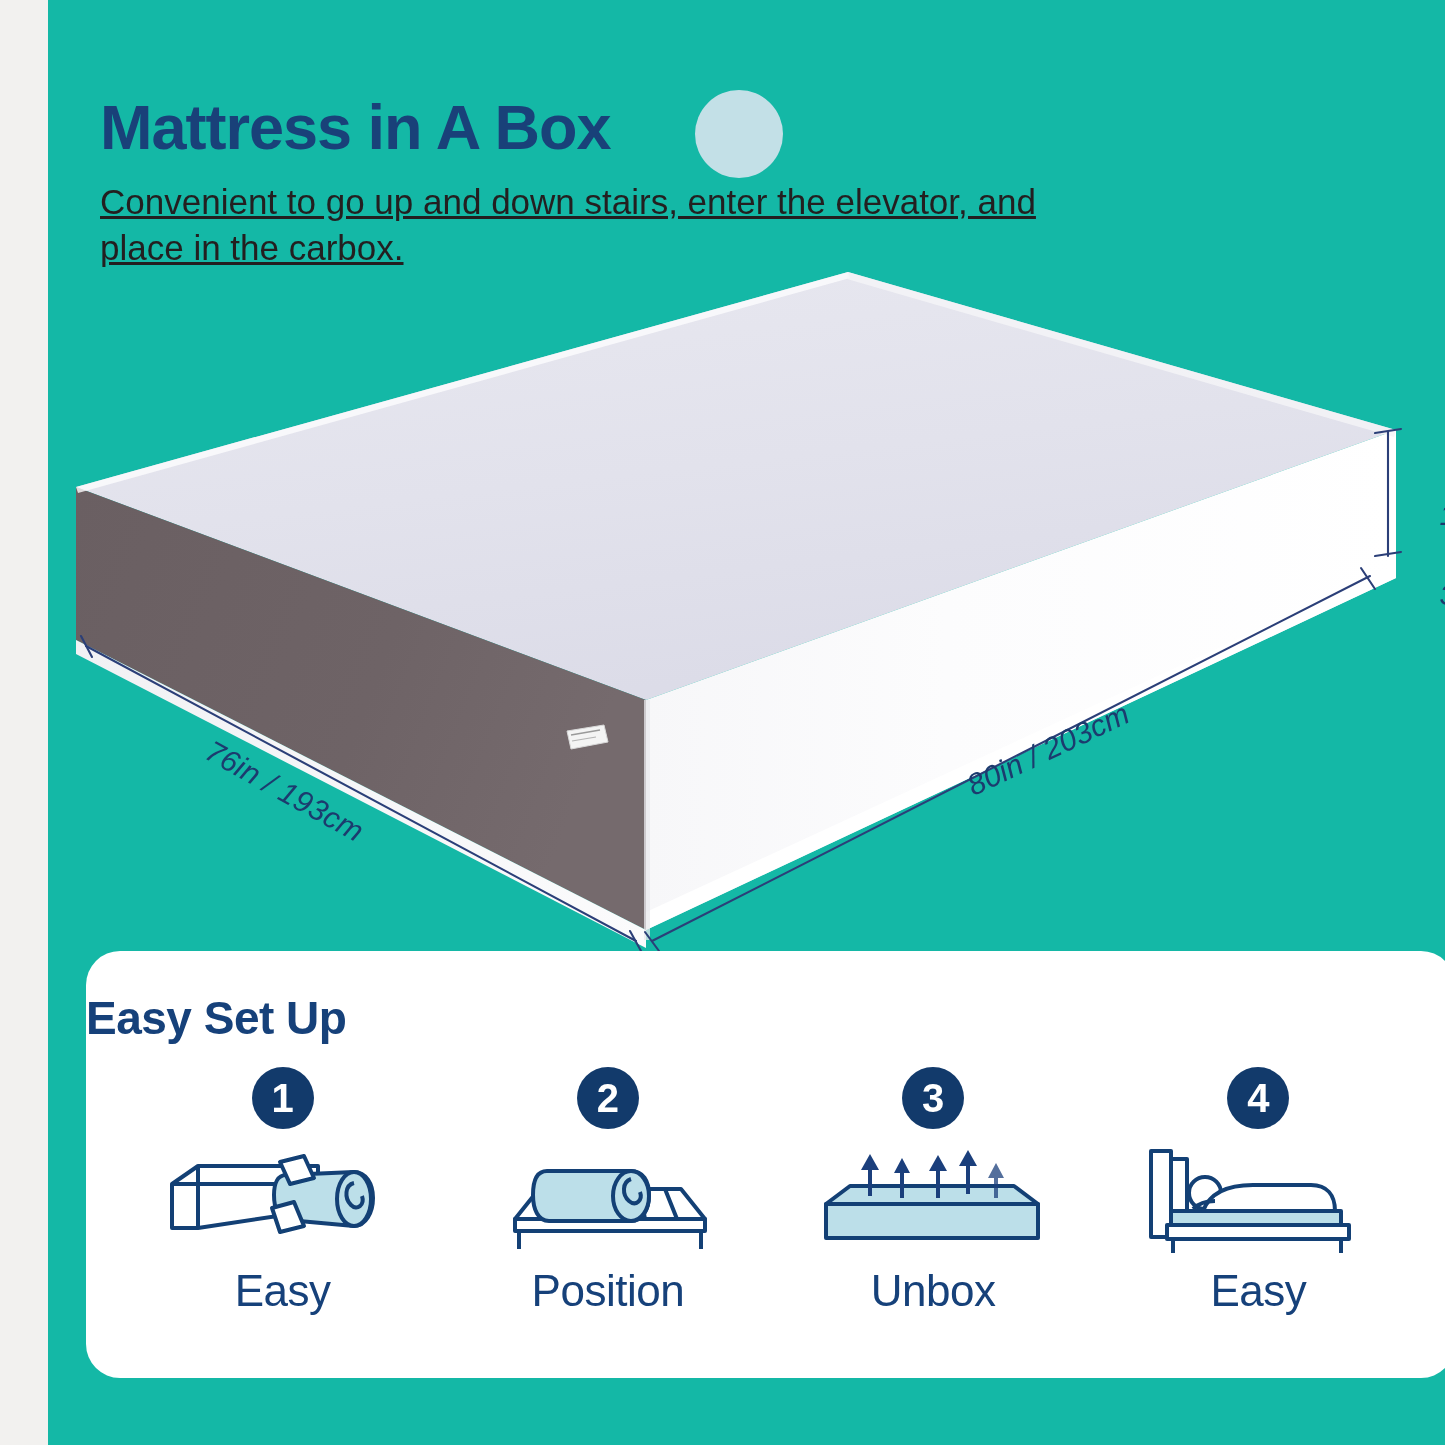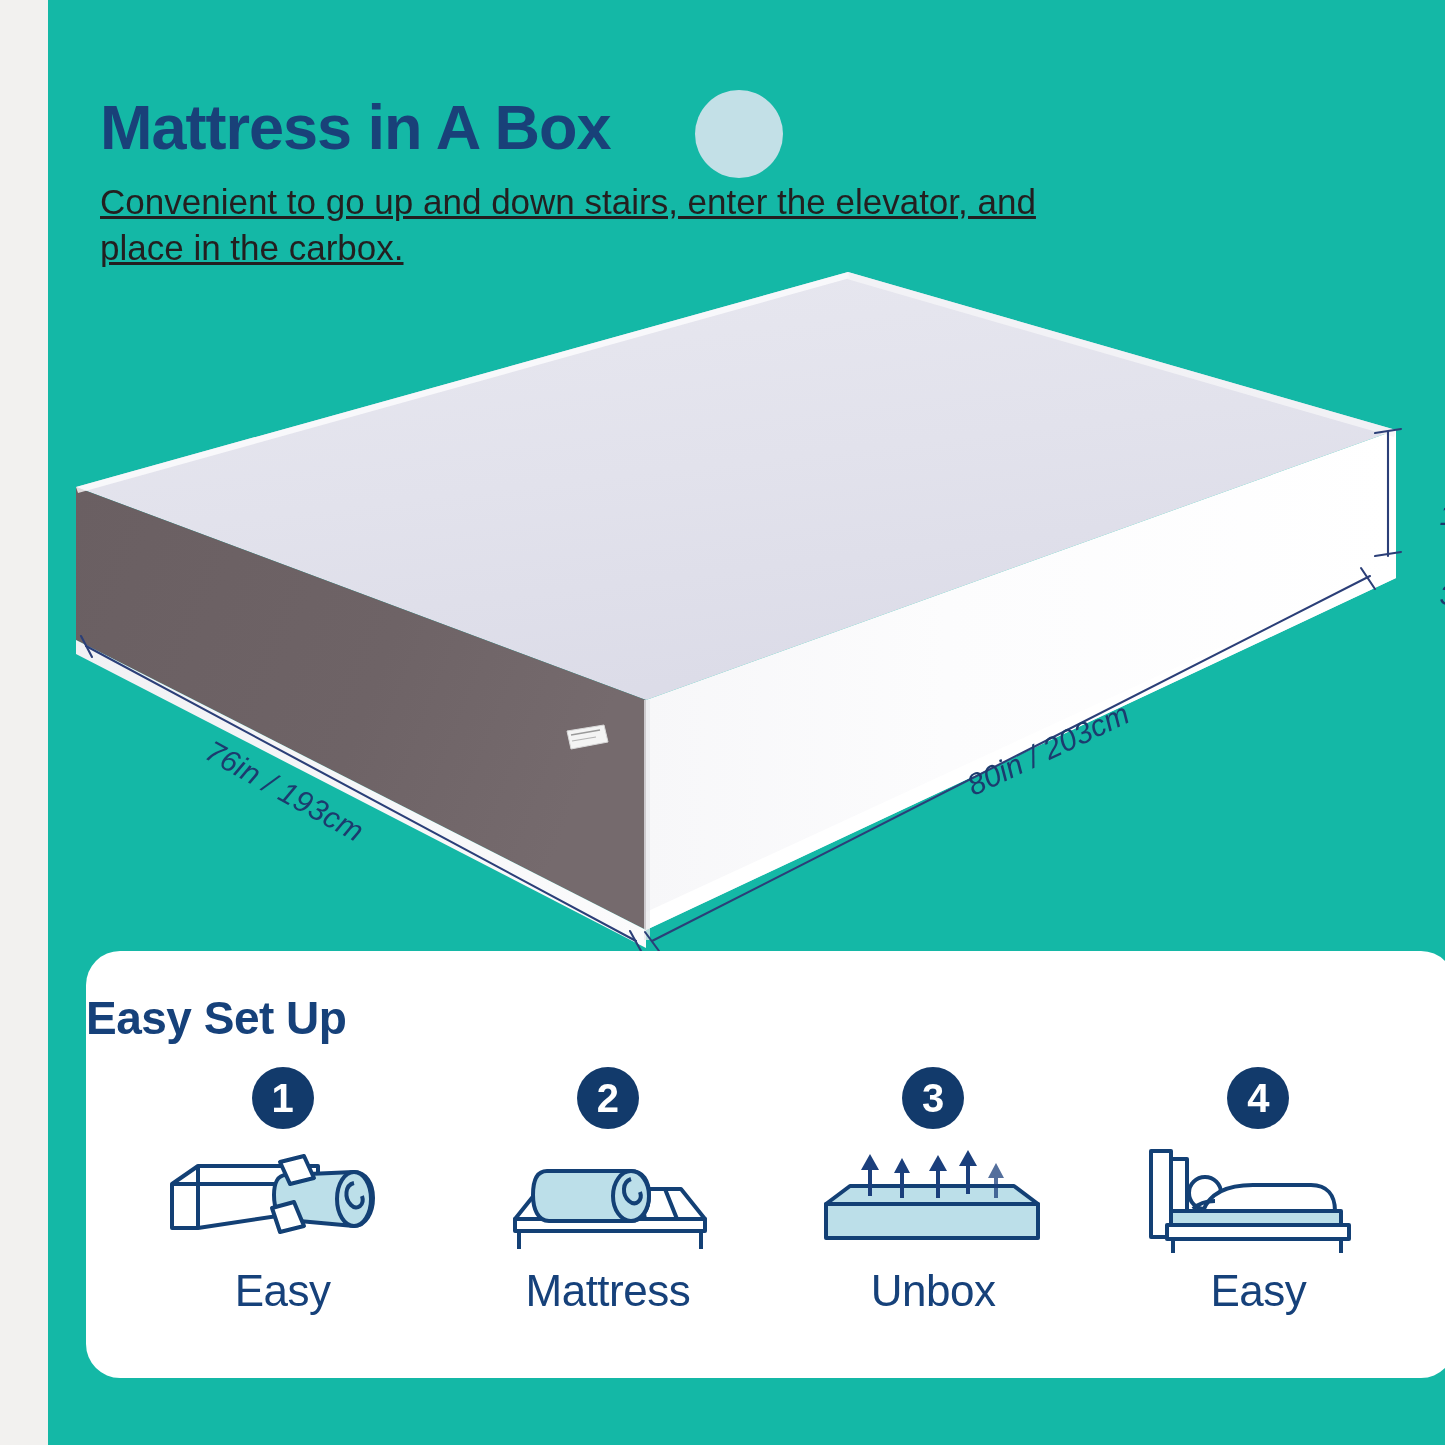--- a/index.html
+++ b/index.html
@@ -283,21 +283,21 @@
               <path d="M70,42 L60,72 M108,42 L106,72 M146,42 L152,72 M172,42 L184,72"></path>
 
               <path d="M26,84 L26,102 M208,84 L208,102"></path>
 
               <path d="M54,24 C44,24 40,34 40,48 C40,62 45,74 56,74 L138,74 C150,74 156,62 156,48 C156,34 150,24 138,24 Z" fill="#bcdfe9"></path>
               <ellipse cx="138" cy="49" rx="18" ry="25" fill="#bcdfe9"></ellipse>
               <path d="M138,32 C129,35 129,48 136,54 C143,60 150,53 147,45"></path>
             </g>
           </svg>
         </div>
-        <div class="step-label">Mattress</div>
+        <div class="step-label">Position</div>
       </div>
 
       <div class="step">
         <div class="step-badge">3</div>
         <div class="step-art">
           <svg width="230" height="105" viewBox="0 0 230 105">
             <g stroke="#134075" stroke-width="4" fill="none" stroke-linejoin="round">
 
               <path d="M8,54 L32,36 L196,36 L220,54 Z" fill="#bcdfe9"></path>
               <path d="M8,54 L220,54 L220,88 L8,88 Z" fill="#bcdfe9"></path>

